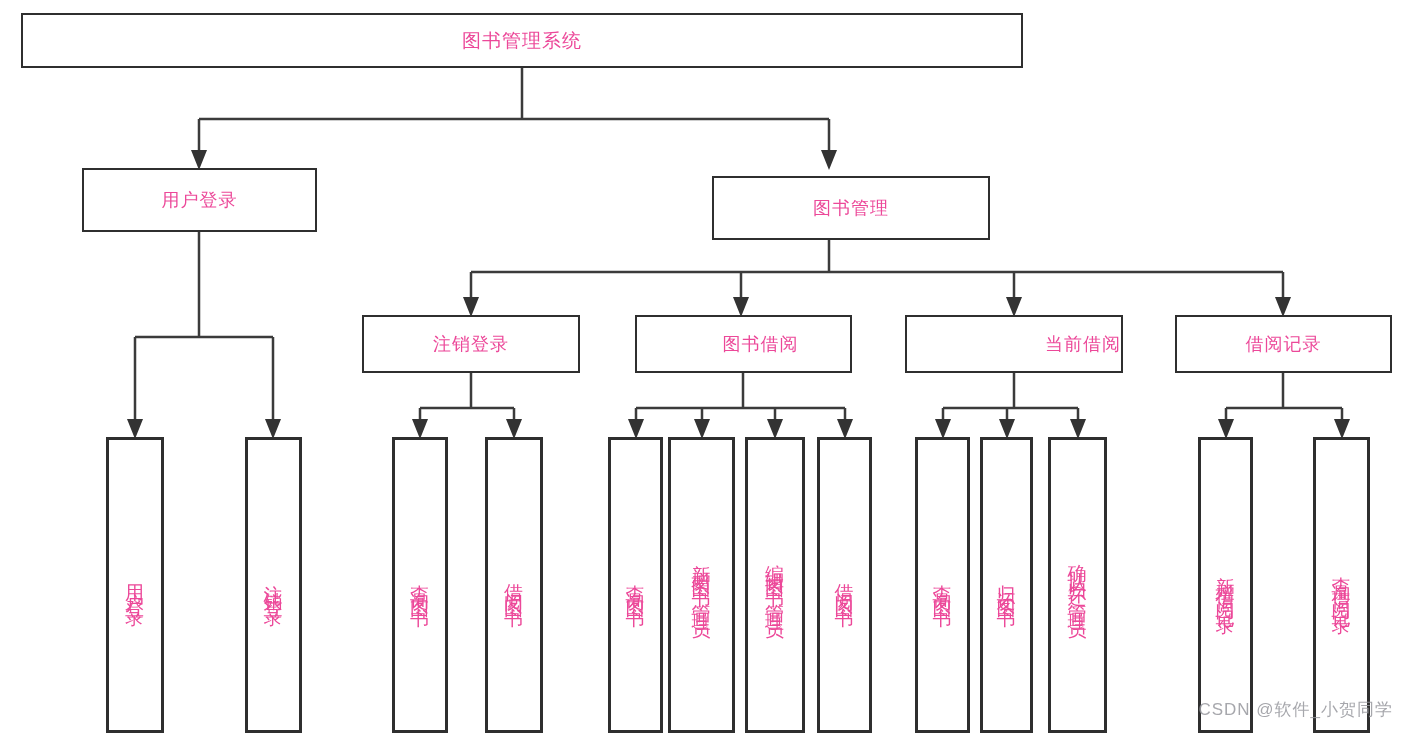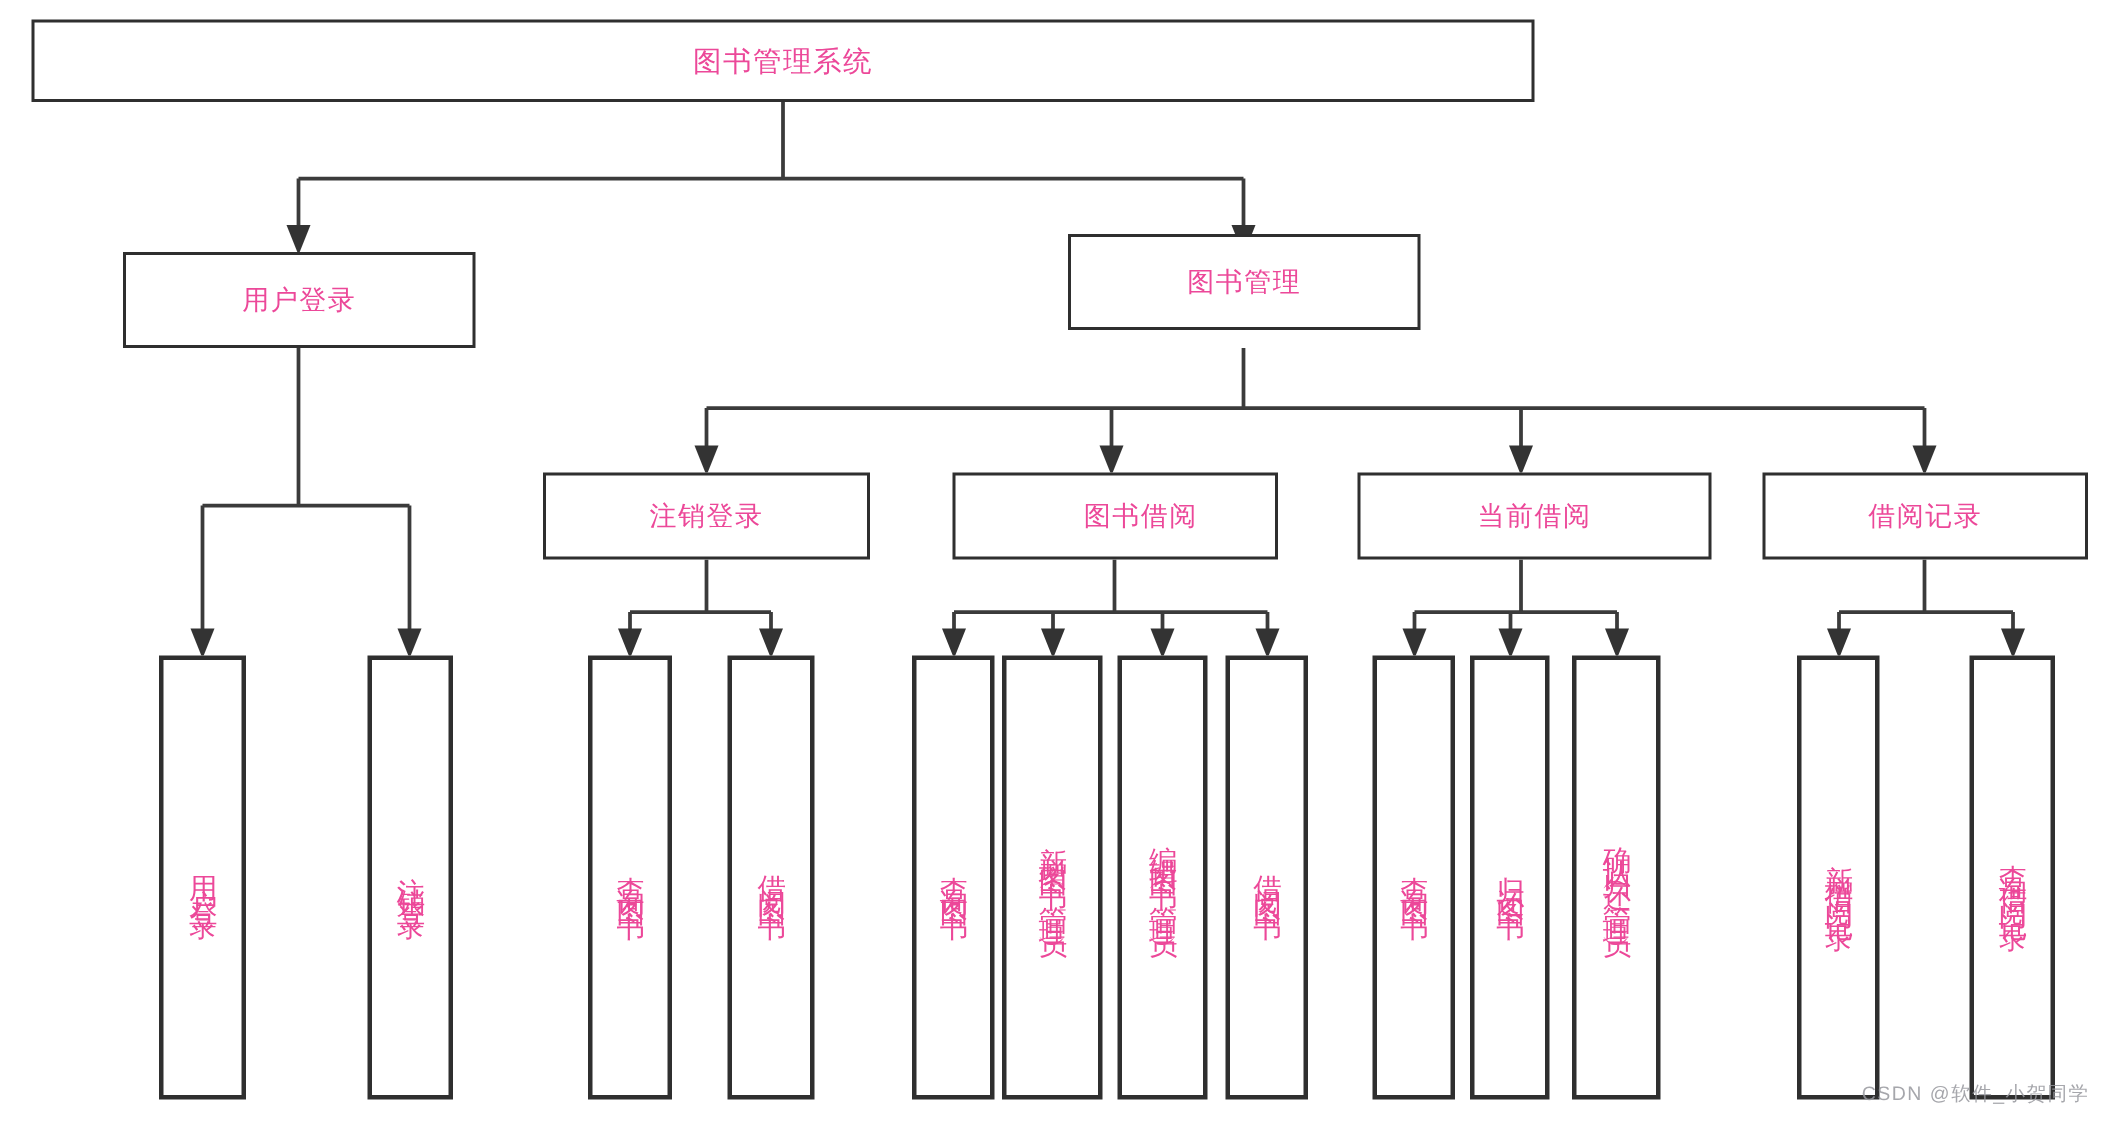--- a/index.html
+++ b/index.html
@@ -46,23 +46,23 @@
   .vbox span {
     writing-mode: vertical-rl;
     text-orientation: mixed;
     font-size: 19px;
     line-height: 1;
     letter-spacing: 8px;
   }
   .watermark {
     position: absolute;
     right: 12px;
-    bottom: 9px;
+    bottom: 26px;
     z-index: 5;
-    font-size: 13px;
+    font-size: 17px;
     letter-spacing: 1px;
     color: rgba(150, 152, 158, 0.85);
     white-space: nowrap;
   }
 </style>
 </head>
 <body>
 
 <div class="canvas">
 
@@ -106,31 +106,31 @@
     </g>
   </svg>
 
   <div class="hbox root" style="left:21px; top:13px; width:1002px; height:55px;">
     <span>图书管理系统</span>
   </div>
 
   <div class="hbox" style="left:82px; top:168px; width:235px; height:64px;">
     <span>用户登录</span>
   </div>
-  <div class="hbox" style="left:712px; top:156px; width:235px; height:64px;">
+  <div class="hbox" style="left:712px; top:176px; width:278px; height:64px;">
     <span>图书管理</span>
   </div>
 
   <div class="hbox" style="left:362px; top:315px; width:218px; height:58px;">
     <span>注销登录</span>
   </div>
   <div class="hbox" style="left:635px; top:315px; width:217px; height:58px;padding-left:34px;">
     <span>图书借阅</span>
   </div>
-  <div class="hbox" style="left:905px; top:315px; width:236px; height:58px;">
+  <div class="hbox" style="left:905px; top:315px; width:218px; height:58px;justify-content:flex-end;">
     <span>当前借阅</span>
   </div>
   <div class="hbox" style="left:1175px; top:315px; width:217px; height:58px;">
     <span>借阅记录</span>
   </div>
 
   <div class="vbox" style="left:106px; width:58px;">
     <span>用户登录</span>
   </div>
   <div class="vbox" style="left:245px; width:57px;">

